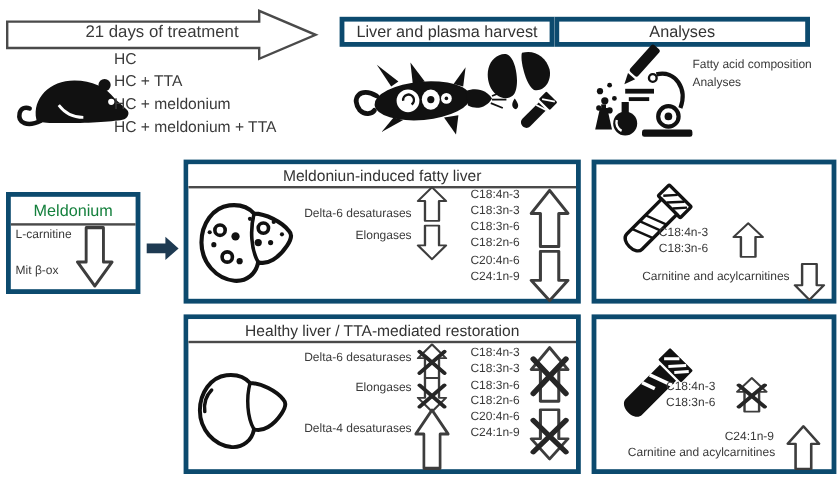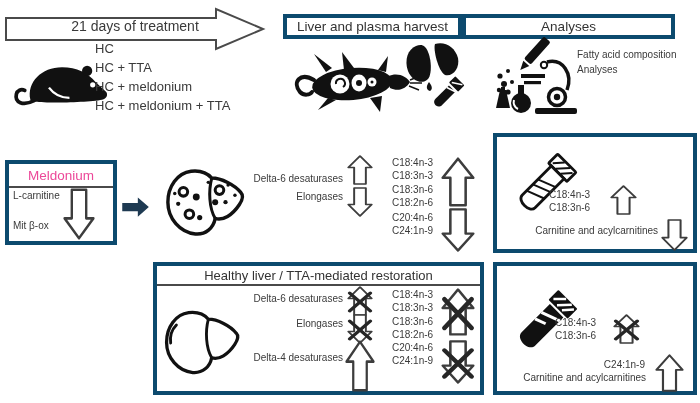--- a/index.html
+++ b/index.html
@@ -127,34 +127,37 @@
     <circle cx="64" cy="57" r="8.5" fill="#fff" stroke="#111" stroke-width="3.5"></circle>
     <circle class="ink" cx="64" cy="57" r="3.2"></circle>
     <rect class="ink" x="42" y="68" width="42" height="6" rx="2"></rect>
   </svg>
 
   <div class="tx" style="left:577px;top:49px">Fatty acid composition</div>
   <div class="tx" style="left:577px;top:64px">Analyses</div>
 
   
   <div class="box" style="left:5px;top:160px;width:112px;height:85px">
-    <div style="height:22px;border-bottom:2px solid #4a4a4a;display:flex;align-items:center;justify-content:center;font-size:13.5px;color:#ec4899">Meldonium</div>
+    <div style="height:22px;border-bottom:2px solid #4a4a4a;display:flex;align-items:center;justify-content:center;font-size:13.5px;color:#15803d">Meldonium</div>
   </div>
   <div class="tx" style="left:13px;top:190px">L-carnitine</div>
   <div class="tx" style="left:13px;top:220px">Mit β-ox</div>
   <svg class="abs" style="left:63px;top:188px" width="32" height="52" viewBox="0 0 40 60" preserveAspectRatio="none">
       <use class="u-a" href="#sym-down"></use>
     </svg>
 
   
   <svg class="abs" style="left:121px;top:196px" width="30" height="22" viewBox="0 0 30 24">
     <polygon points="0,7.5 17,7.5 17,1.5 29,12 17,22.5 17,16.5 0,16.5" fill="#1e3a52"></polygon>
   </svg>
 
   
+  <div class="box" style="left:153px;top:133px;width:331px;height:120px">
+    <div class="panel-h">Meldoniun-induced fatty liver</div>
+  </div>
   <svg class="abs" style="left:161px;top:159px" width="86" height="88" viewBox="0 0 100 92">
     <path class="oline" stroke-width="4" d="M35,9 C19,11 8,27 8,45 C8,64 22,80 40,82 C52,83 61,75 63,64 C72,67 83,60 91,48 C95,42 96,37 93,34 C86,25 70,17 59,17 C53,10 44,8 35,9 Z"></path>
     <path d="M59,17 C55,32 56,52 63,64" fill="none" stroke="#111" stroke-width="3.5"></path>
     <g>
       <circle cx="26" cy="33" r="5" fill="#fff" stroke="#111" stroke-width="3.5"></circle>
       <circle cx="33" cy="59" r="5" fill="#fff" stroke="#111" stroke-width="3.5"></circle>
       <circle cx="68" cy="31" r="5" fill="#fff" stroke="#111" stroke-width="3.5"></circle>
       <circle class="ink" cx="41" cy="39" r="4"></circle>
         <circle class="ink" cx="45" cy="63" r="3"></circle>
       <circle class="ink" cx="20" cy="47" r="2.5"></circle>

